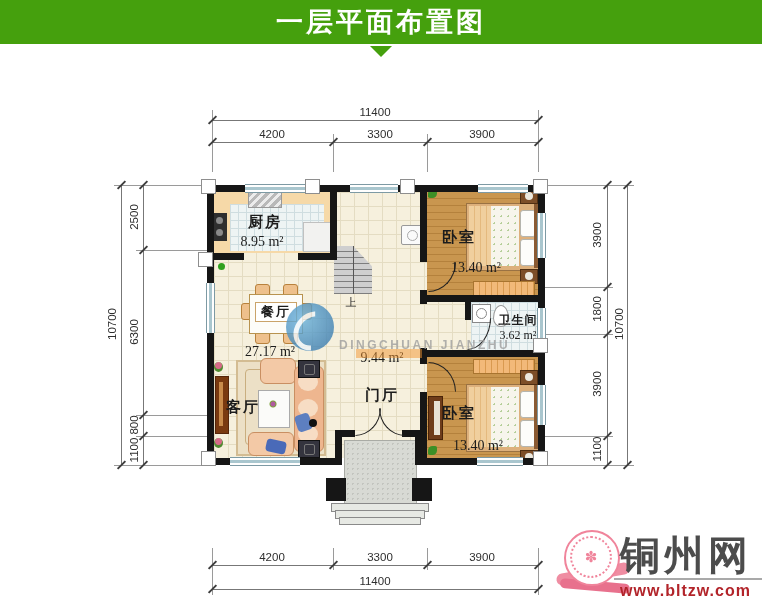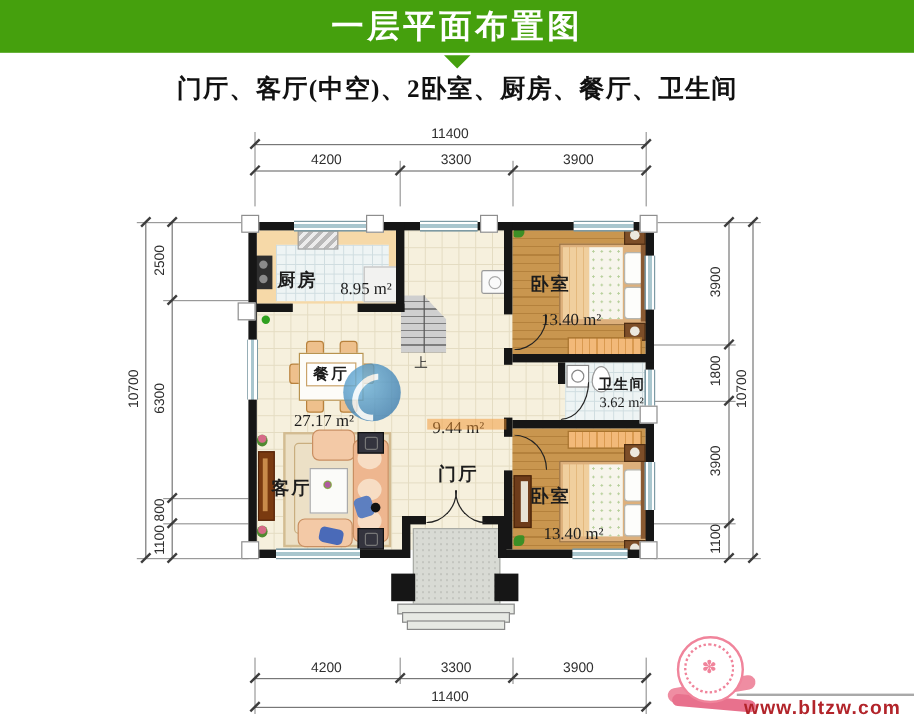--- a/index.html
+++ b/index.html
@@ -65,21 +65,20 @@
 </style>
 </head>
 <body>
 
 <div id="stage">
 
   <div class="abs hbar" style="left:0;top:2;width:762px;height:44px;">
     <div class="htitle">一层平面布置图</div>
   </div>
   <div class="abs htri" style="left:370px;top:46px;"></div>
-  <div class="abs subtitle" style="left:0;top:60px;width:762px;">门厅、客厅(中空)、2卧室、厨房、餐厅、卫生间</div>
 
   <div class="abs ext" style="left:212px;top:110px;width:1px;height:62px;"></div>
   <div class="abs ext" style="left:333px;top:134px;width:1px;height:38px;"></div>
   <div class="abs ext" style="left:427px;top:134px;width:1px;height:38px;"></div>
   <div class="abs ext" style="left:538px;top:110px;width:1px;height:62px;"></div>
   <div class="abs dline" style="left:212px;top:120px;width:327px;height:1px;"></div>
   <div class="abs slash" style="left:207px;top:119px;"></div>
   <div class="abs slash" style="left:533px;top:119px;"></div>
   <div class="abs dlabel" style="left:345px;top:106px;width:60px;">11400</div>
   <div class="abs dline" style="left:212px;top:142px;width:327px;height:1px;"></div>
@@ -290,40 +289,42 @@
   <div class="abs colmark" style="left:533px;top:338px;"></div>
   <div class="abs colmark" style="left:201px;top:451px;"></div>
   <div class="abs colmark" style="left:533px;top:451px;"></div>
 
   <div class="abs arc" style="left:428px;top:262px;width:26px;height:28px;border-left-color:transparent;border-top-color:transparent;border-bottom-right-radius:100%;"></div>
   <div class="abs arc" style="left:428px;top:362px;width:26px;height:28px;border-left-color:transparent;border-bottom-color:transparent;border-top-right-radius:100%;"></div>
   <div class="abs arc" style="left:467px;top:318px;width:22px;height:30px;border-left-color:transparent;border-top-color:transparent;border-bottom-right-radius:100%;"></div>
   <div class="abs arc" style="left:355px;top:408px;width:24px;height:26px;border-left-color:transparent;border-top-color:transparent;border-bottom-right-radius:100%;"></div>
   <div class="abs arc" style="left:379px;top:408px;width:24px;height:26px;border-right-color:transparent;border-top-color:transparent;border-bottom-left-radius:100%;"></div>
 
-  <div class="abs lbl rname" style="left:218px;top:213px;width:60px;margin-top:11px;">厨房</div>
-  <div class="abs lbl rarea" style="left:232px;top:234px;width:60px;padding-left:43px;">8.95 m²</div>
+  <div class="abs lbl rname" style="left:235px;top:213px;width:60px;">厨房</div>
+  <div class="abs lbl rarea" style="left:232px;top:234px;width:60px;">8.95 m²</div>
   <div class="abs lbl rname" style="left:255px;top:302px;width:40px;background:#fff;border:1px solid #caa36a;font-size:13px;">餐厅</div>
   <div class="abs lbl rarea" style="left:238px;top:344px;width:64px;">27.17 m²</div>
   <div class="abs lbl rname" style="left:218px;top:398px;width:50px;">客厅</div>
   <div class="abs lbl rarea" style="left:352px;top:350px;width:60px;">9.44 m²</div>
   <div class="abs lbl rname" style="left:352px;top:386px;width:60px;">门厅</div>
   <div class="abs lbl rname" style="left:432px;top:228px;width:54px;">卧室</div>
   <div class="abs lbl rarea" style="left:444px;top:260px;width:64px;">13.40 m²</div>
   <div class="abs lbl rname-s" style="left:492px;top:312px;width:52px;">卫生间</div>
   <div class="abs lbl rarea-s" style="left:492px;top:328px;width:52px;">3.62 m²</div>
   <div class="abs lbl rname" style="left:432px;top:404px;width:54px;">卧室</div>
   <div class="abs lbl rarea" style="left:446px;top:438px;width:64px;">13.40 m²</div>
 
   <div class="abs wm-logo" style="left:286px;top:303px;">
     <div class="wm-swirl"></div>
   </div>
+  <div class="abs wm-en" style="left:339px;top:338px;">DINGCHUAN JIANZHU</div>
   <div class="abs wm-bar" style="left:356px;top:349px;width:66px;height:9px;"></div>
 
   <div class="abs ribbon" style="left:556px;top:568px;width:74px;height:12px;background:#ef8da2;transform:rotate(-10deg);"></div>
   <div class="abs ribbon" style="left:560px;top:581px;width:70px;height:10px;background:#e8718d;transform:rotate(5deg);"></div>
   <div class="abs seal" style="left:564px;top:530px;background:#fff;">
     <div class="seal-in">✽</div>
   </div>
+  <div class="abs brand-site" style="left:620px;top:528px;">铜州网</div>
   <div class="abs" style="left:614px;top:578px;width:148px;height:2px;background:#a9a9a9;z-index:8;"></div>
   <div class="abs brand-url" style="left:620px;top:582px;">www.bltzw.com</div>
 
 </div>
 
 </body></html>

